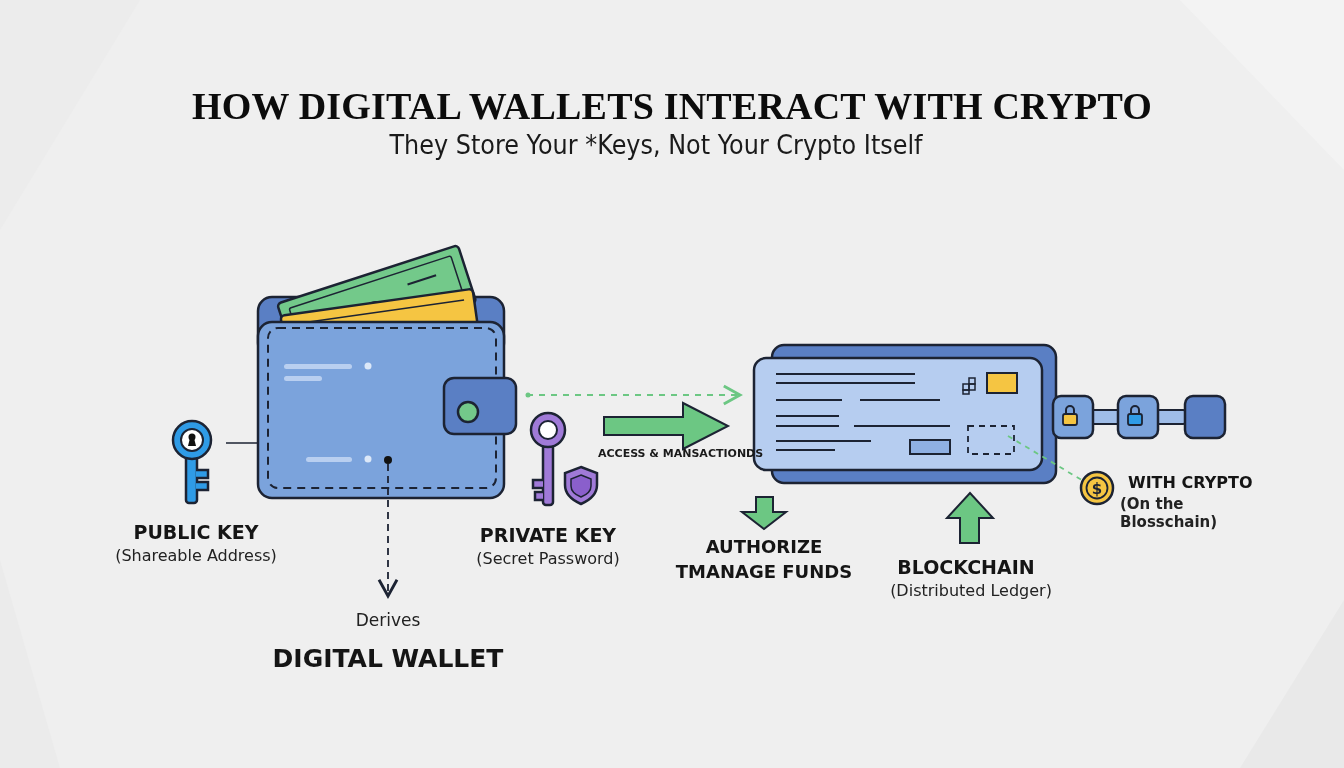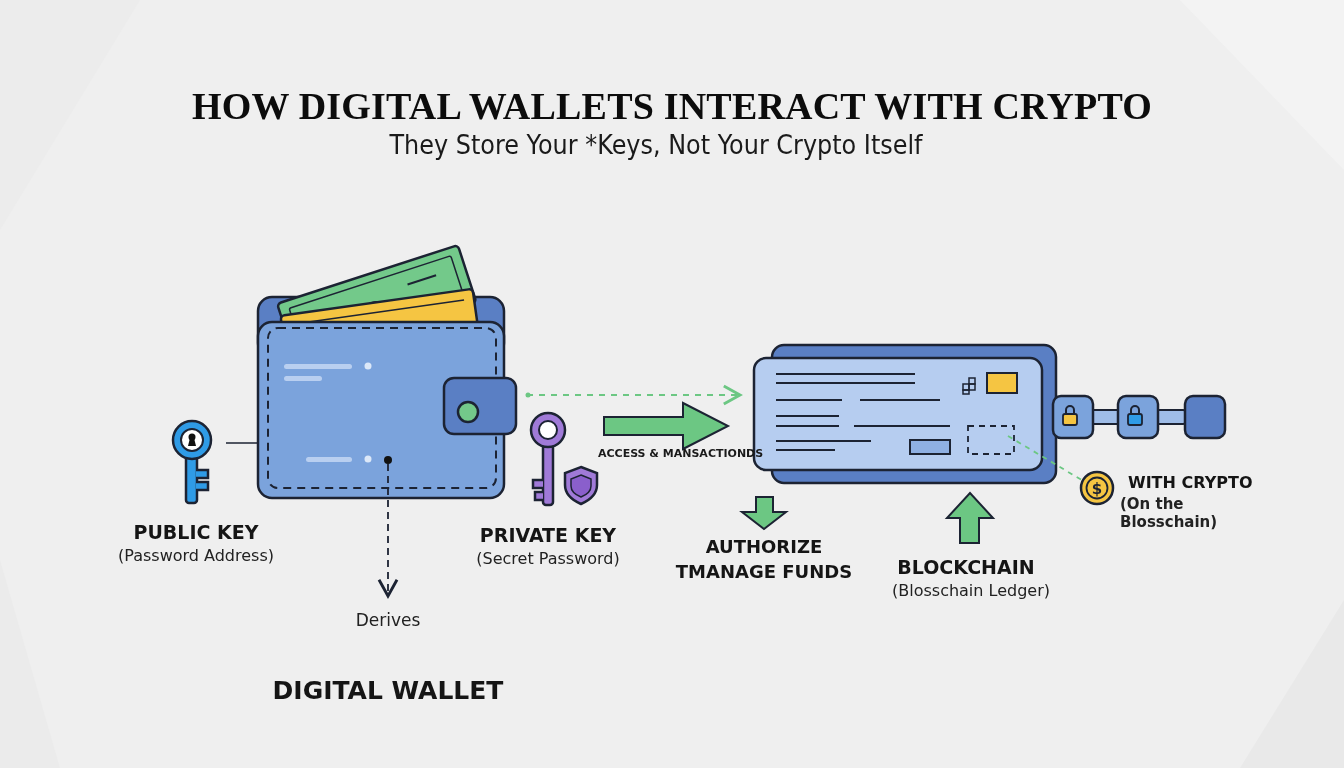--- a/index.html
+++ b/index.html
@@ -139,30 +139,30 @@
     <circle cx="1097" cy="488" r="10.5" fill="none" stroke="#1c2333" stroke-width="1.8"></circle>
     <text x="1097" y="494" text-anchor="middle" font-size="15" font-weight="700" fill="#1c2333" font-family="DejaVu Sans, sans-serif">$</text>
   </g>
 
   <path d="M756,497 L773,497 L773,512 L786,512 L764,529 L742,512 L756,512 Z" fill="#6cc783" stroke="#1c2333" stroke-width="2"></path>
 
   <path d="M960,543 L979,543 L979,518 L993,518 L970,493 L947,518 L960,518 Z" fill="#6cc783" stroke="#1c2333" stroke-width="2"></path>
 </svg>
 
 <div class="abs lbl-bold" style="left:96px;width:200px;top:521px;">PUBLIC KEY</div>
-<div class="abs lbl-sub" style="left:96px;width:200px;top:546px;">(Password Address)</div>
+<div class="abs lbl-sub" style="left:96px;width:200px;top:546px;">(Shareable Address)</div>
 
 <div class="abs lbl-sub" style="left:318px;width:140px;top:610px;font-size:17px;">Derives</div>
-<div class="abs lbl-bold" style="left:238px;width:300px;top:644px;font-size:25px;margin-top:32px;">DIGITAL WALLET</div>
+<div class="abs lbl-bold" style="left:238px;width:300px;top:644px;font-size:25px;">DIGITAL WALLET</div>
 
 <div class="abs lbl-bold" style="left:448px;width:200px;top:524px;">PRIVATE KEY</div>
 <div class="abs lbl-sub" style="left:448px;width:200px;top:549px;text-align:center;">(Secret Password)</div>
 
 <div class="abs small-cap" style="left:598px;top:447px;">ACCESS &amp; MANSACTIONDS</div>
 
 <div class="abs lbl-bold" style="left:664px;width:200px;top:536px;font-size:18px;">AUTHORIZE</div>
 <div class="abs lbl-bold" style="left:664px;width:200px;top:561px;font-size:18px;">TMANAGE FUNDS</div>
 
 <div class="abs lbl-bold" style="left:866px;width:200px;top:556px;">BLOCKCHAIN</div>
-<div class="abs lbl-sub" style="left:866px;width:210px;top:581px;">(Blosschain Ledger)</div>
+<div class="abs lbl-sub" style="left:866px;width:210px;top:581px;">(Distributed Ledger)</div>
 
 <div class="abs lbl-bold" style="left:1120px;width:140px;top:473px;font-size:16px;text-align:left;padding-left:8px;">WITH CRYPTO</div>
 <div class="abs lbl-sub" style="left:1120px;width:160px;top:495px;font-size:15px;text-align:left;font-weight:bold;">(On the Blosschain)</div>
 
 </body></html>

